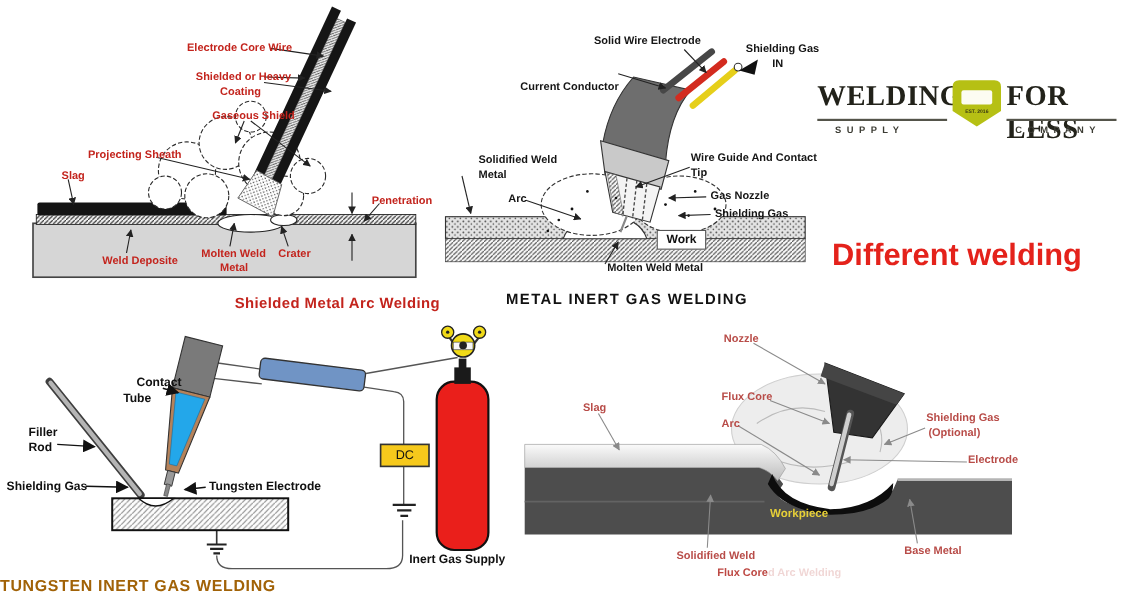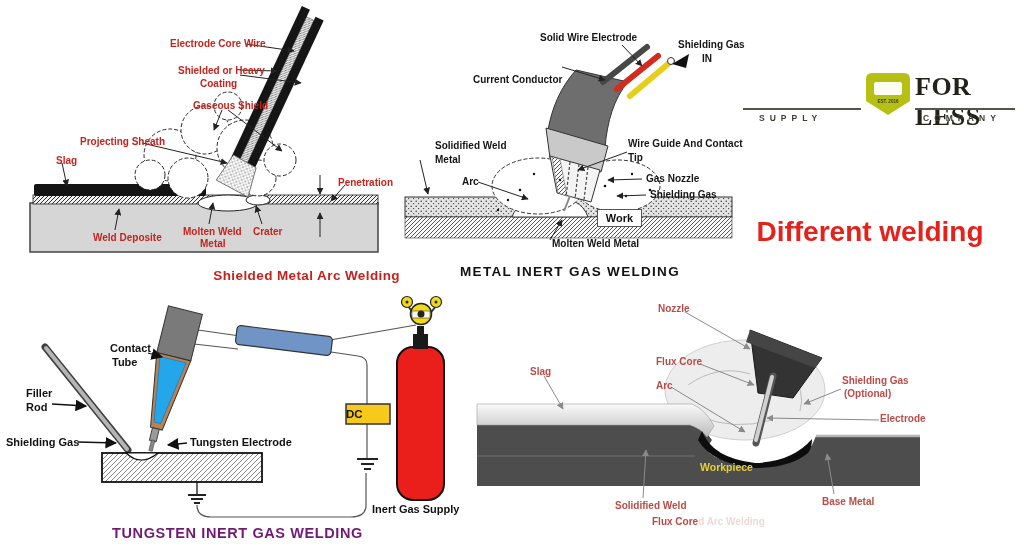--- a/index.html
+++ b/index.html
@@ -9,27 +9,27 @@
     font-family:"Liberation Sans", sans-serif; overflow:hidden;
   }
   .quad { position:absolute; }
   .quad svg { position:absolute; left:0; top:0; }
   .lbl { position:absolute; white-space:nowrap; font-weight:bold; line-height:1.1; }
   .smaw-lbl { color:#c3241d; font-size:10px; }
   .smaw-title { position:absolute; width:100%; text-align:right; color:#c3241d; font-weight:bold; font-size:13.5px; letter-spacing:.4px; }
   .mig-lbl { color:#151515; font-size:10px; }
   .mig-title { position:absolute; width:340px; text-align:center; color:#111; font-weight:bold; font-size:13.5px; letter-spacing:1.3px; }
   .tig-lbl { color:#111; font-size:11px; }
-  .tig-title { position:absolute; width:475px; text-align:center; color:#701a75; font-weight:bold; font-size:14.5px; letter-spacing:.6px; }
+  .tig-title { position:absolute; width:475px; color:#a16207; font-weight:bold; font-size:14.5px; letter-spacing:.6px; }
   .fcaw-lbl { color:#b84c48; font-size:10px; }
   .fcaw-workpiece { color:#e6cf38; font-size:10.5px; }
   .fcaw-title { position:absolute; color:#bd4843; font-weight:bold; font-size:10px; }
   .fcaw-title .faded { opacity:.22; }
   .dc-box-label { position:absolute; left:346px; top:112px; width:44px; height:20px;
-    line-height:20px; font-weight:bold; font-size:11.5px; color:#111; }
+    text-align:center; line-height:20px; font-weight:normal; font-size:11.5px; color:#111; }
   .work-box { position:absolute; left:197px; top:209px; width:45px; height:18px; background:#fff;
     border:1px solid #555; text-align:center; line-height:16px; font-weight:bold; font-size:11px; color:#111; }
   
   #headline { position:absolute; left:718px; top:213px; width:304px; text-align:center;
     color:#e4221b; font-weight:bold; font-size:28px; line-height:37px; letter-spacing:0; }
   
   #logo { position:absolute; left:737px; top:72px; width:286px; height:56px; }
   #logo .word { position:absolute; top:0; font-family:"Liberation Serif", serif; font-weight:bold;
     font-size:26px; color:#22221a; letter-spacing:.5px; }
   #logo .w1 { left:6px; }
@@ -210,20 +210,21 @@
     <div class="lbl mig-lbl" style="left:228px;top:138px">Wire Guide And Contact</div>
     <div class="lbl mig-lbl" style="left:228px;top:152px">Tip</div>
     <div class="lbl mig-lbl" style="left:246px;top:173px">Gas Nozzle</div>
     <div class="lbl mig-lbl" style="left:250px;top:189px">Shielding Gas</div>
     <div class="work-box">Work</div>
     <div class="lbl mig-lbl" style="left:152px;top:238px">Molten Weld Metal</div>
     <div class="mig-title" style="left:0;top:264px">METAL INERT GAS WELDING</div>
   </div>
 
   <div id="logo">
+    <div class="word w1">WELDING</div>
     <svg class="helmet" width="46" height="44" viewBox="0 0 46 44">
       <path d="M7,1 h32 q6,0 6,6 v22 l-22,14 l-22,-14 v-22 q0,-6 6,-6 z" fill="#b6c014"></path>
       <rect x="9" y="10" width="28" height="13" rx="2" fill="#fcfcf2"></rect>
       <text x="23" y="31" text-anchor="middle" font-size="4.6" font-weight="bold" fill="#3a3a12">EST. 2016</text>
     </svg>
     <div class="word w2">FOR LESS</div>
     <div class="rule r1"></div>
     <div class="rule r2"></div>
     <div class="sub s1">SUPPLY</div>
     <div class="sub s2">COMPANY</div>
@@ -303,21 +304,21 @@
         <rect x="151" y="148" width="3.5" height="11" fill="#888" stroke="#333" stroke-width=".5"></rect>
       </g>
 
       <g stroke="#111" stroke-width="1.3" fill="none">
         <line x1="148" y1="61" x2="162" y2="65" marker-end="url(#tigA)"></line>
         <line x1="52" y1="112" x2="86" y2="114" marker-end="url(#tigA)"></line>
         <line x1="78" y1="150" x2="116" y2="151" marker-end="url(#tigA)"></line>
         <line x1="187" y1="151" x2="168" y2="153" marker-end="url(#tigA)"></line>
       </g>
     </svg>
-    <div class="lbl tig-lbl" style="left:110px;top:50px">Contact</div>
+    <div class="lbl tig-lbl" style="left:124px;top:50px">Contact</div>
     <div class="lbl tig-lbl" style="left:112px;top:64px">Tube</div>
     <div class="lbl tig-lbl" style="left:26px;top:95px">Filler</div>
     <div class="lbl tig-lbl" style="left:26px;top:109px">Rod</div>
     <div class="lbl tig-lbl" style="left:6px;top:144px">Shielding Gas</div>
     <div class="lbl tig-lbl" style="left:190px;top:144px">Tungsten Electrode</div>
     <div class="dc-box-label">DC</div>
     <div class="lbl tig-lbl" style="left:372px;top:211px">Inert Gas Supply</div>
     <div class="tig-title" style="top:233px">TUNGSTEN INERT GAS WELDING</div>
   </div>
 

